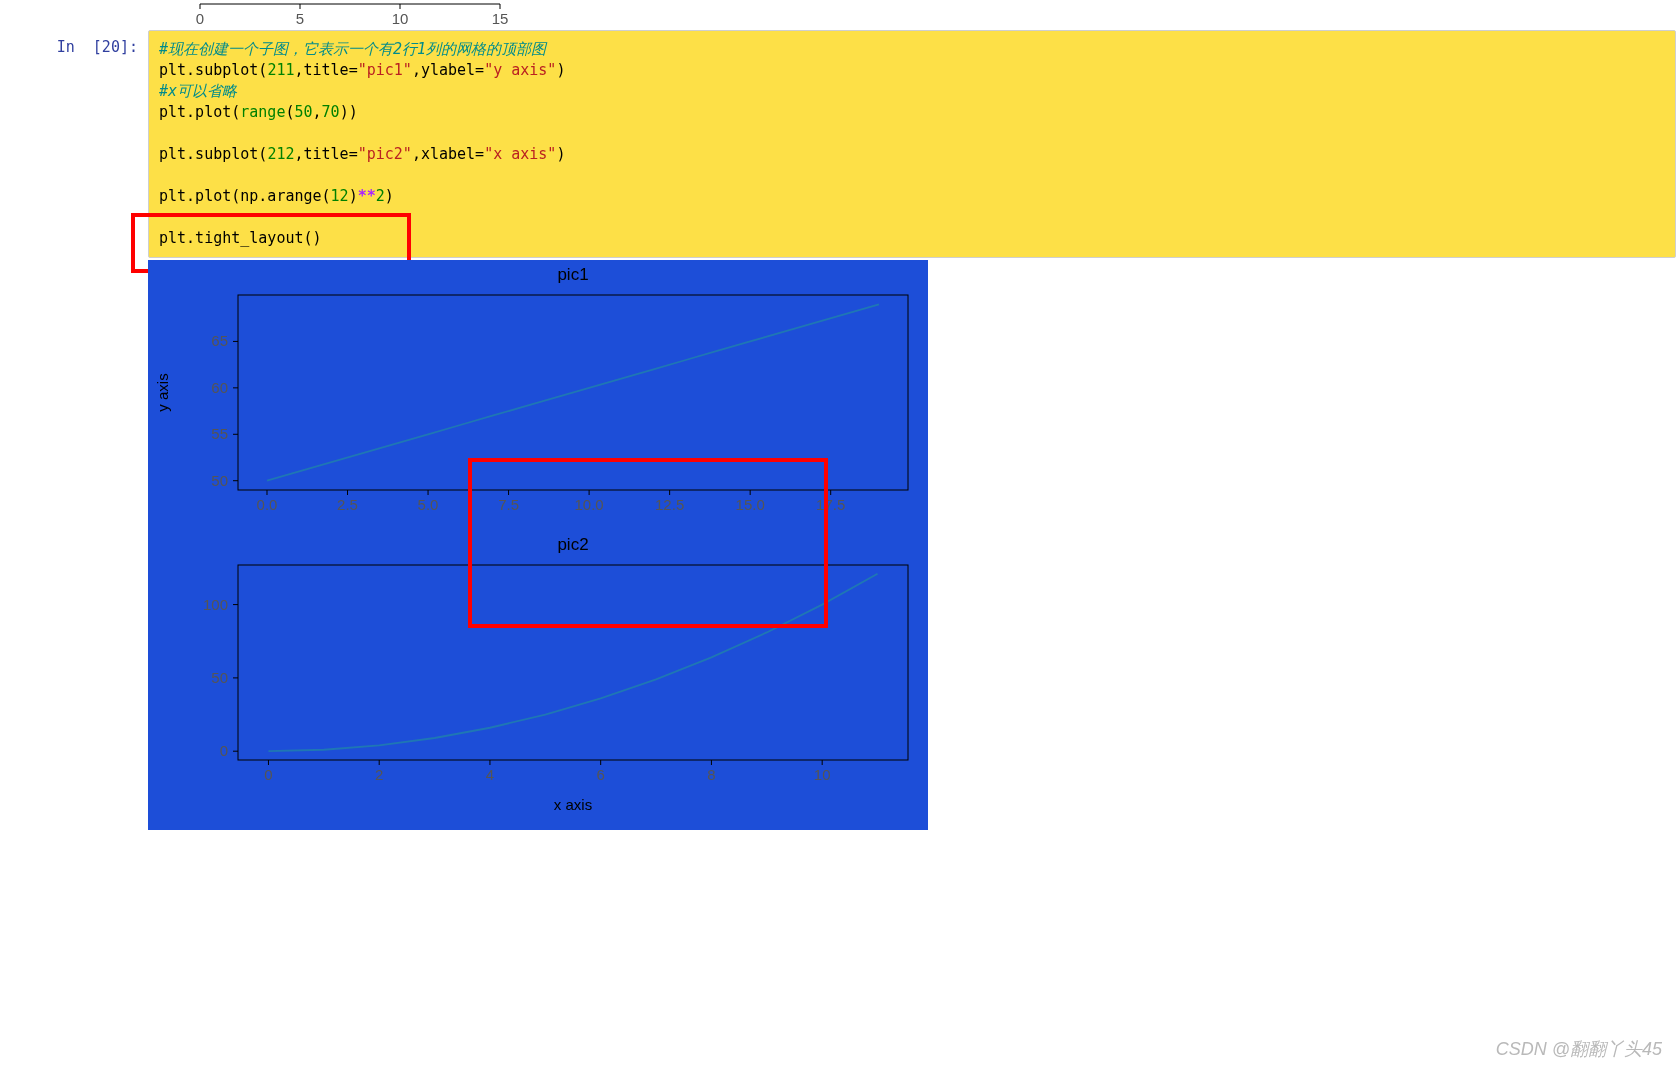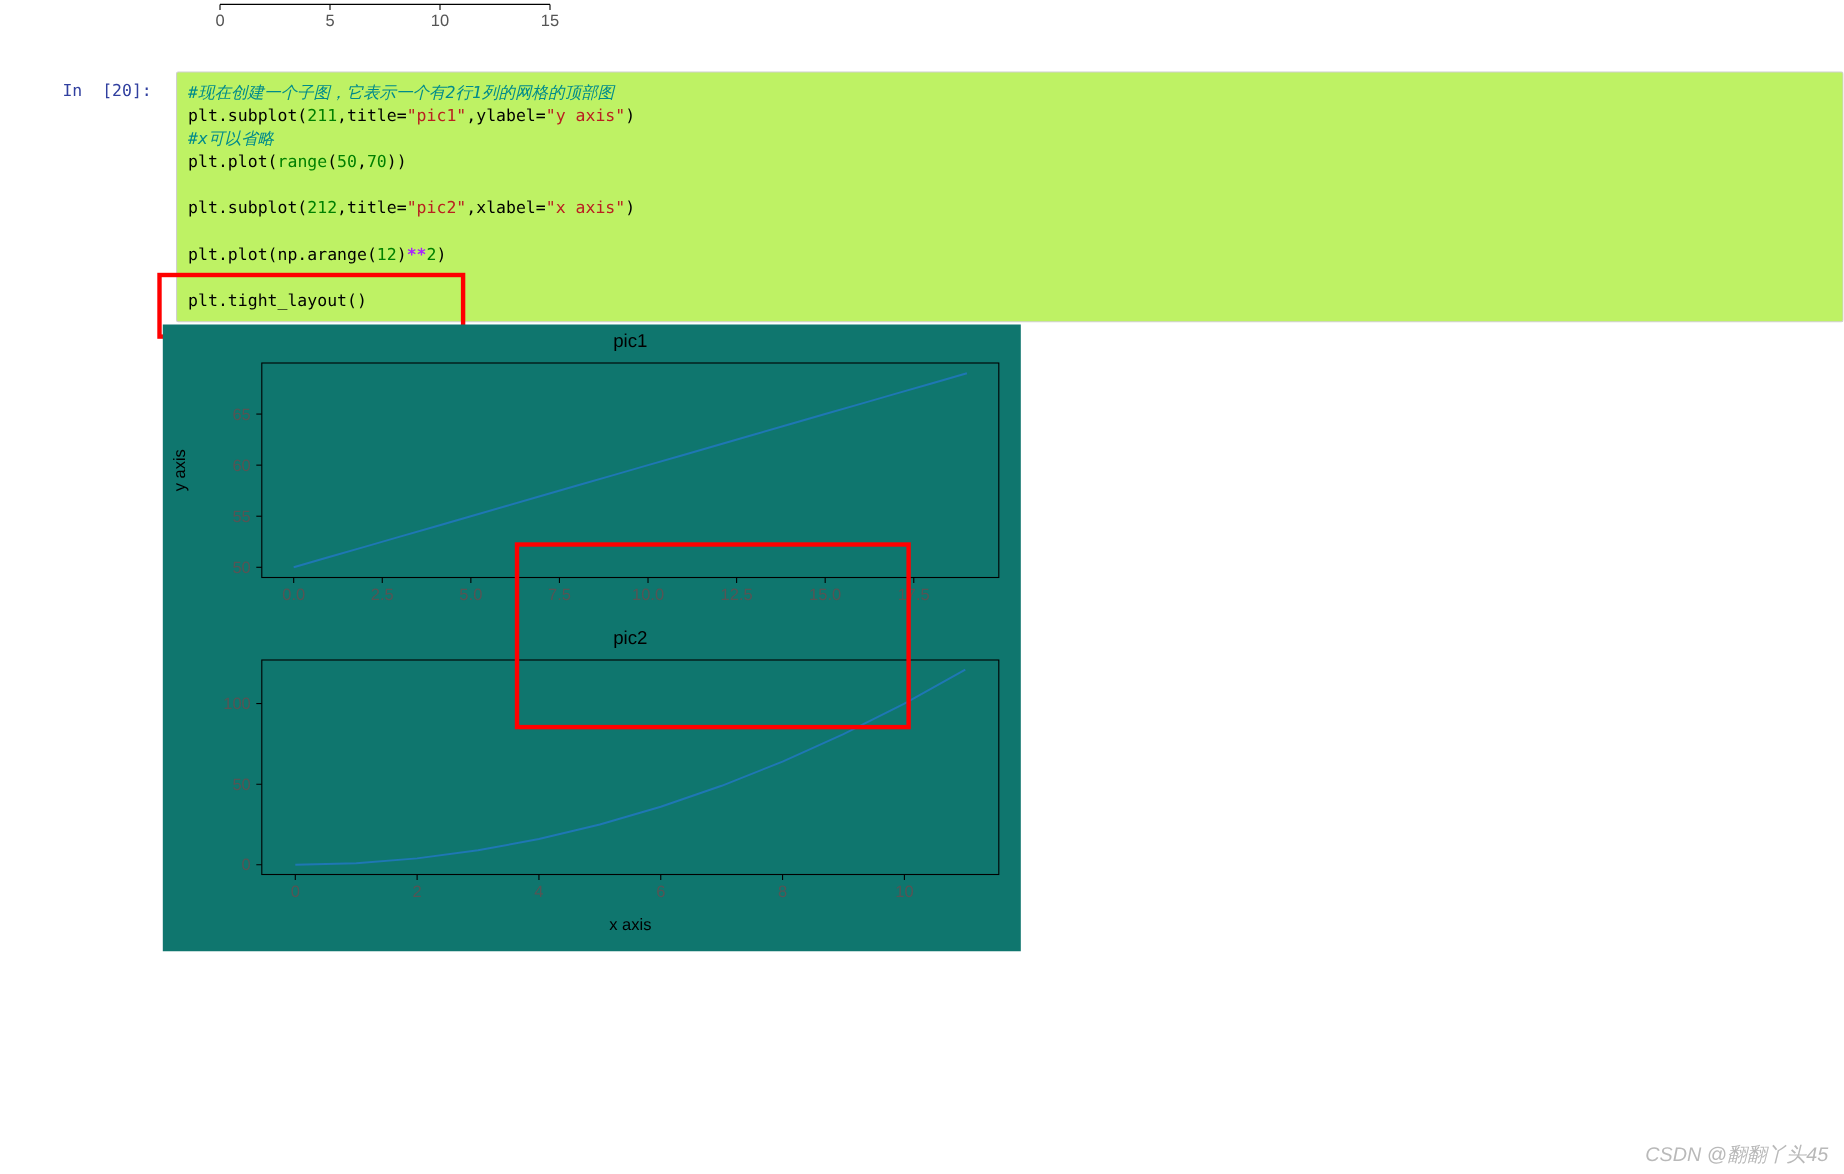--- a/index.html
+++ b/index.html
@@ -4,38 +4,38 @@
 <style>
   html,body{margin:0;padding:0;background:#fff;font-family:"Helvetica Neue",Helvetica,Arial,sans-serif;color:#000;width:1676px;}
   .page{width:1676px;background:#fff;}
   .top-axis-fragment{margin-left:160px;margin-top:0;padding-top:0;}
   .top-axis-fragment svg{display:block;}
   .tick-lbl{font-size:15px;fill:#555;font-family:sans-serif;}
   .axis-path{stroke:#000;stroke-width:1;fill:none;}
   .tick-mark{stroke:#000;stroke-width:1;}
 
   
-  .cell{display:flex;margin-top:35px;gap:12px;}
+  .cell{display:flex;}
   .prompt-area{width:148px;flex:0 0 148px;text-align:right;padding:8px 10px 0 0;box-sizing:border-box;}
   .prompt-area .in-label{font-family:"Menlo","Consolas","DejaVu Sans Mono",monospace;font-size:15px;color:#303F9F;}
   .prompt-area .in-label .num{color:#303F9F;}
-  .code-wrap{flex:1;background:#bef264;border:1px solid #cfcfcf;border-radius:2px;position:relative;padding:8px 10px;}
+  .code-wrap{flex:1;background:#fde047;border:1px solid #cfcfcf;border-radius:2px;position:relative;padding:8px 10px;}
   pre.code{margin:0;font-family:"Menlo","Consolas","DejaVu Sans Mono",monospace;font-size:15px;line-height:21px;white-space:pre;color:#000;}
   .cm-comment{color:#008b8b;font-style:italic;}
   .cm-builtin{color:#008000;}
   .cm-num{color:#008000;}
   .cm-str{color:#ba2121;}
   .cm-op{color:#aa22ff;font-weight:bold;}
 
   
   .annot{position:absolute;border:4px solid #ff0000;box-sizing:border-box;pointer-events:none;}
 
   
   .output{margin-left:148px;margin-top:2px;position:relative;}
-  .plot-surface{width:780px;background:#0f766e;position:relative;}
+  .plot-surface{width:780px;background:#1d4ed8;position:relative;}
   svg.plot{display:block;}
   .plot-title{font-size:17px;fill:#000;font-family:sans-serif;}
   .axis-label{font-size:15px;fill:#000;font-family:sans-serif;}
   .frame{fill:none;stroke:#000;stroke-width:1;}
   .data-line{fill:none;stroke:#1f77b4;stroke-width:1.8;}
   .watermark{position:fixed;right:14px;bottom:6px;color:#b9b9b9;font-size:18px;font-family:sans-serif;font-style:italic;}
 </style>
 </head>
 <body>
 

